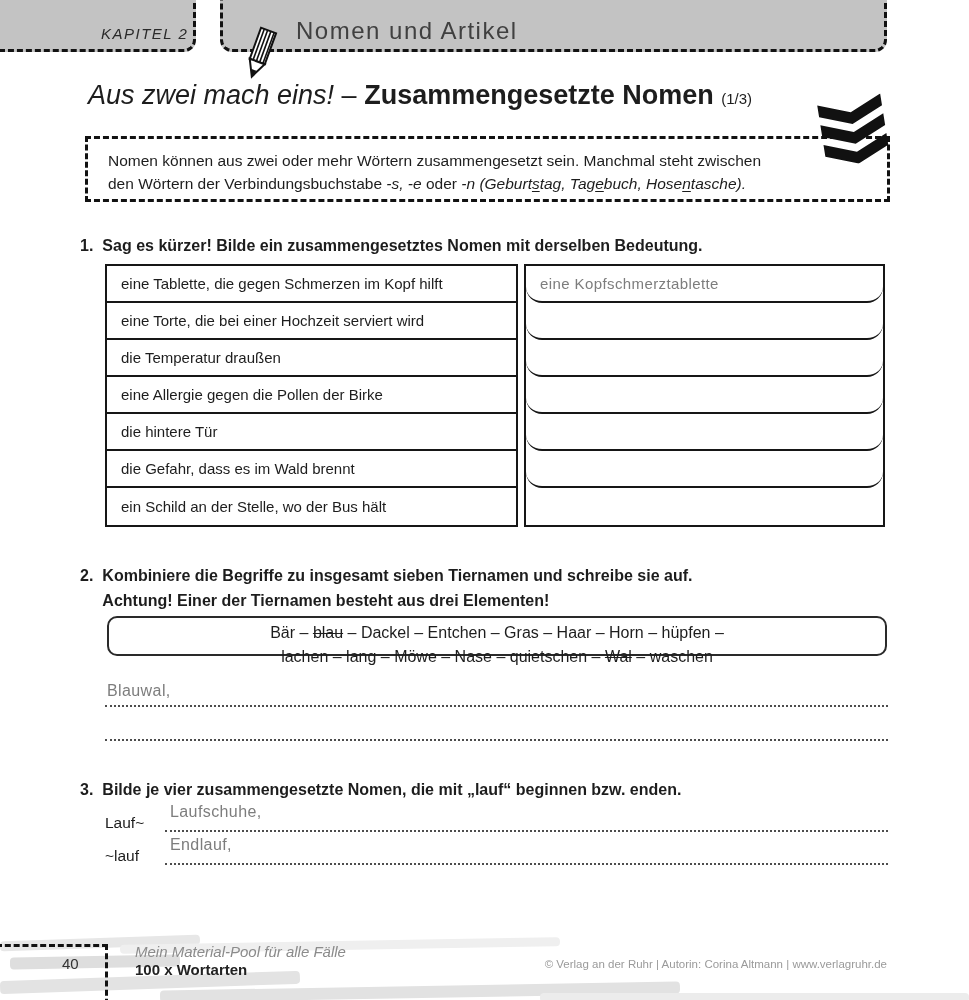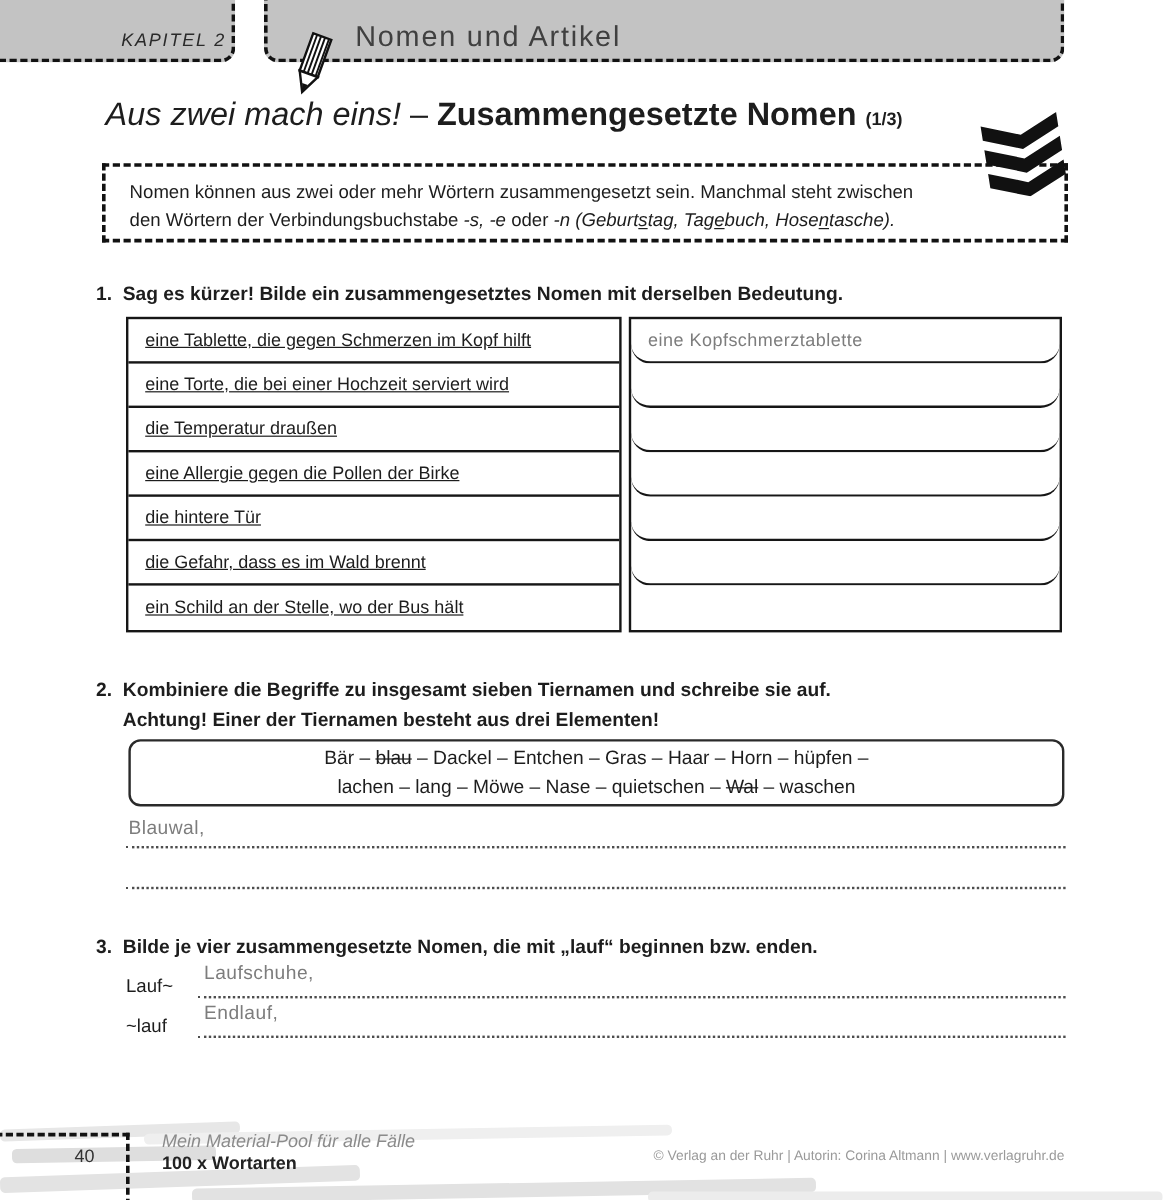--- a/index.html
+++ b/index.html
@@ -11,44 +11,44 @@
   .hdr-box { position:absolute; background:#c3c3c3; border:3px dashed #121212; border-radius:12px; box-sizing:border-box; }
   .hdr-box.left  { left:-22px; top:-22px; width:218px; height:74px; }
   .hdr-box.right { left:220px; top:-22px; width:667px; height:74px; }
   .kapitel { position:absolute; left:85px; top:25px; font-style:italic; font-size:15px; letter-spacing:1.5px; color:#2a2a2a;margin-left:16px; }
   .section-title { position:absolute; left:296px; top:17px; color:#404040; font-size:24px; letter-spacing:1.5px; }
   .pencil { position:absolute; left:238px; top:26px; z-index:3; }
   
   .page-title { position:absolute; left:88px; top:80px; font-size:27px; white-space:nowrap; }
   .page-title .t-italic { font-style:italic; }
   .page-title .t-bold { font-weight:bold; }
-  .page-title .t-counter { font-weight:bold; font-size:15px; }
+  .page-title .t-counter { font-weight:normal; font-size:15px; }
   .chevrons { position:absolute; left:818px; top:98px; transform:rotate(-9deg); z-index:3; }
   
   .info-box {
     position:absolute; left:85px; top:136px; width:805px; height:66px; box-sizing:border-box;
     border:3px dashed #121212; padding:10px 20px; font-size:15.5px; line-height:23px; background:#fff;
   }
   .it { font-style:italic; }
   .ul { text-decoration:underline; text-underline-offset:2px; }
   
   .ex-head { position:absolute; display:flex; gap:9px; font-weight:bold; font-size:16px; line-height:25px; }
   .ex1-head { left:80px; top:233px; }
   .ex2-head { left:80px; top:563px; }
   .ex3-head { left:80px; top:777px; }
   
   .t-col { position:absolute; top:264px; border:2px solid #161616; box-sizing:border-box; background:#fff; }
-  .t-col.prompts { left:105px; width:413px;text-decoration:underline; }
+  .t-col.prompts { left:105px; width:413px; }
   .t-col.answers { left:524px; width:361px; }
   .t-row { height:37px; box-sizing:border-box; border-bottom:2px solid #161616; display:flex; align-items:center; padding:0 14px; font-size:15px; white-space:nowrap; }
   .t-row:last-child { border-bottom:none; }
   .hand { color:#7d7d7d; letter-spacing:0.4px;border-radius:16px; }
   
   .word-box {
-    position:absolute; left:107px; top:616px; width:780px; height:56px; box-sizing:border-box;
+    position:absolute; left:107px; top:616px; width:780px; height:40px; box-sizing:border-box;
     border:2px solid #2a2a2a; border-radius:10px; text-align:center; font-size:16px; line-height:24px; padding-top:3px;
   }
   .strike { text-decoration:line-through; }
   .dotline { position:absolute; border-bottom:2px dotted #4d4d4d; }
   .ans-blauwal { position:absolute; left:107px; top:682px; font-size:16px; }
   
   .lauf-label { position:absolute; font-size:15.5px; color:#1d1d1d; }
   .lauf-ans { position:absolute; font-size:16px; }
   
   .stroke { position:absolute; z-index:0; border-radius:4px; }

